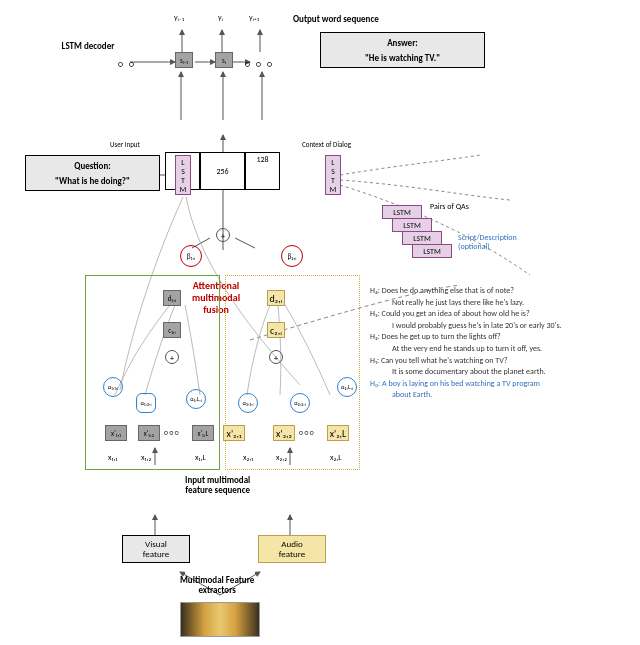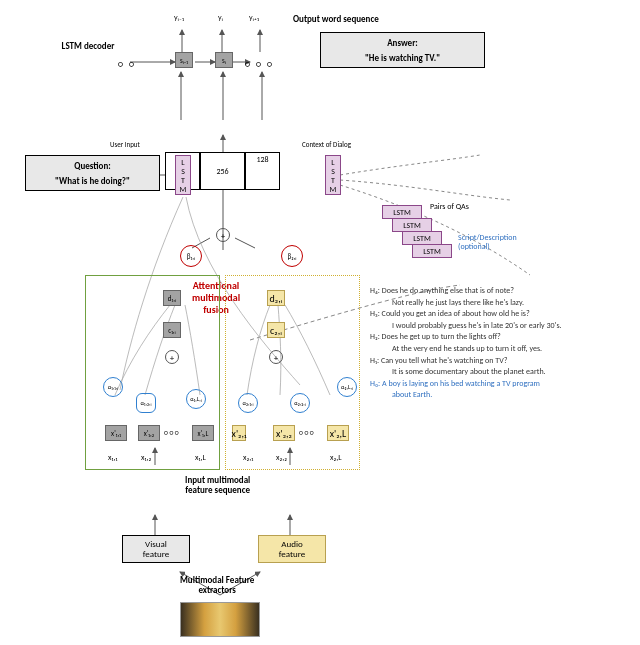--- a/index.html
+++ b/index.html
@@ -160,21 +160,21 @@
 
 <div class="abs circ blue-c" style="left:238px; top:393px;">α₂,₁,ᵢ</div>
 <div class="abs circ blue-c" style="left:290px; top:393px;">α₂,₂,ᵢ</div>
 <div class="abs circ blue-c" style="left:337px; top:377px;">α₂,L,ᵢ</div>
 
 <div class="abs grey-sm" style="left:105px; top:425px; width:22px;">x'₁,₁</div>
 <div class="abs grey-sm" style="left:138px; top:425px; width:22px;">x'₁,₂</div>
 <div class="abs" style="left:164px; top:428px; font-size:7px;">○ ○ ○</div>
 <div class="abs grey-sm" style="left:192px; top:425px; width:22px;">x'₁,L</div>
 
-<div class="abs yellow-sm" style="left:232px; top:425px; width:14px;">x'₂,₁</div>
+<div class="abs yellow-sm" style="left:223px; top:425px; width:22px;">x'₂,₁</div>
 <div class="abs yellow-sm" style="left:273px; top:425px; width:22px;">x'₂,₂</div>
 <div class="abs" style="left:299px; top:428px; font-size:7px;">○ ○ ○</div>
 <div class="abs yellow-sm" style="left:327px; top:425px; width:22px;">x'₂,L</div>
 
 <div class="abs label-sm" style="left:108px; top:452px;">x₁,₁</div>
 <div class="abs label-sm" style="left:141px; top:452px;">x₁,₂</div>
 <div class="abs label-sm" style="left:195px; top:452px;">x₁,L</div>
 <div class="abs label-sm" style="left:243px; top:452px;">x₂,₁</div>
 <div class="abs label-sm" style="left:276px; top:452px;">x₂,₂</div>
 <div class="abs label-sm" style="left:330px; top:452px;">x₂,L</div>

